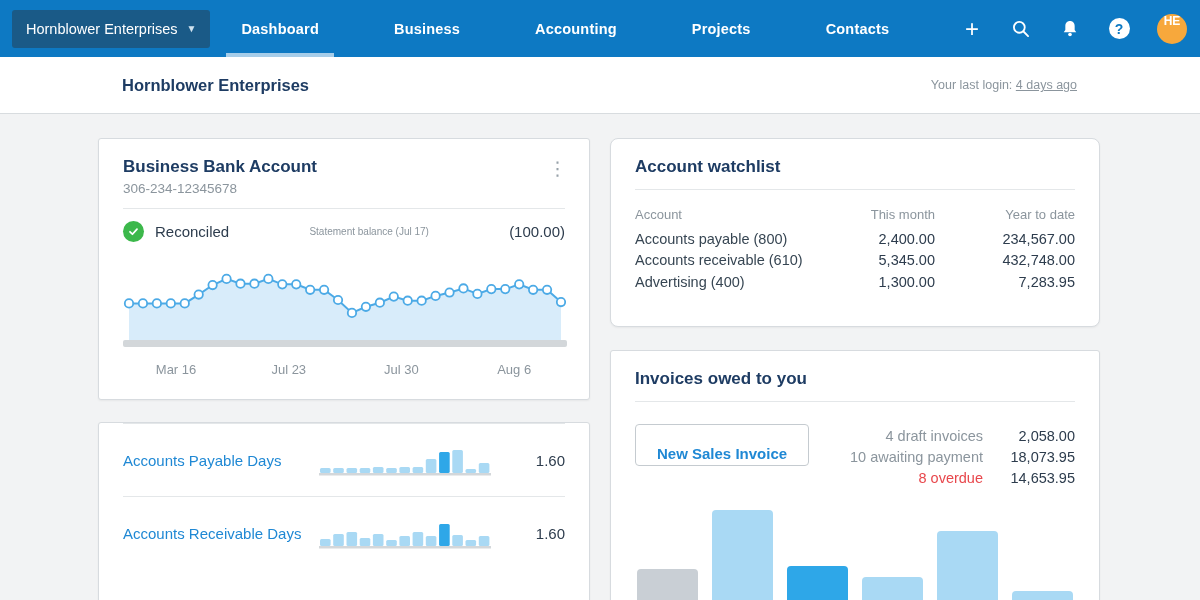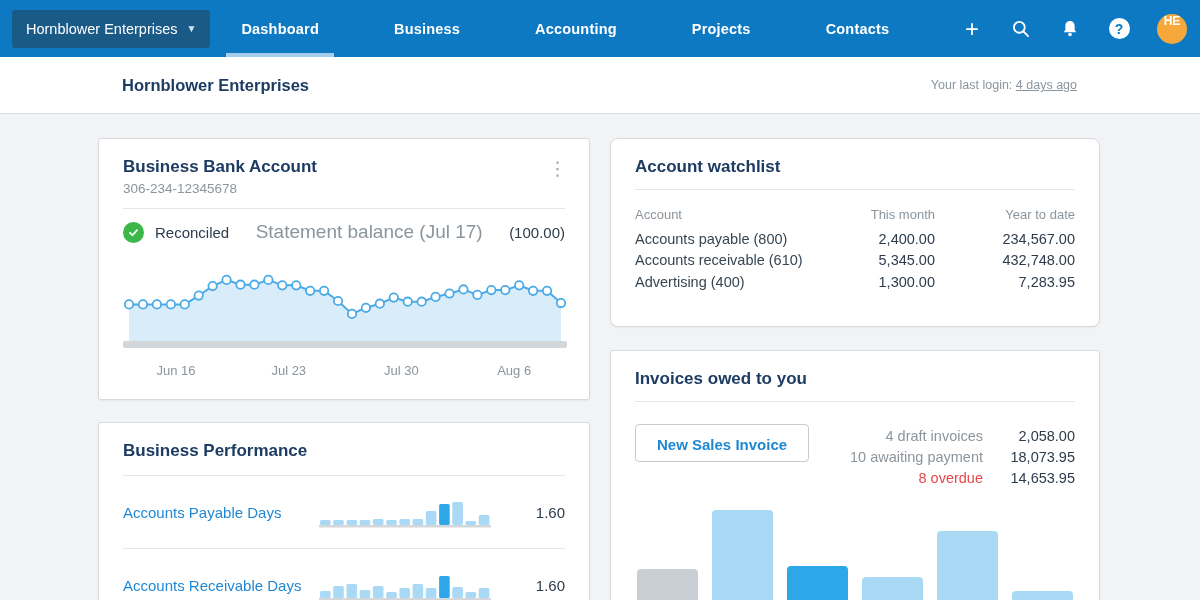--- a/index.html
+++ b/index.html
@@ -35,41 +35,41 @@
   .card-title { color:#1e3c63; font-size:17px; font-weight:bold; }
   .card-sub { color:#8b959d; font-size:13.5px; margin-top:4px; }
   .divider { border-top:1px solid #e4e7e9; margin:0 24px; }
   .kebab { position:absolute; top:20px; right:22px; color:#98a2aa; font-size:19px; line-height:1; cursor:pointer; }
 
   
   .bank-card { height:262px; overflow:hidden; }
   .status-row { display:flex; align-items:center; padding:12px 24px; }
   .check-circle { width:21px; height:21px; border-radius:50%; background:#3cb84b; display:flex; align-items:center; justify-content:center; flex:0 0 21px; }
   .status-label { color:#2d3c4d; font-size:15px; margin-left:11px; }
-  .statement-label { flex:1; text-align:center; color:#8b959d; font-size:19px; padding-left:0; }
+  .statement-label { flex:1; text-align:center; color:#8b959d; font-size:10px; padding-left:0; }
   .statement-value { color:#2d3c4d; font-size:15px; }
   .bank-chart-wrap { padding:2px 24px 0; }
   .x-labels { position:relative; height:26px; margin:6px 24px 0; color:#8b959d; font-size:13px; }
   .x-labels span { position:absolute; top:4px; transform:translateX(-50%); }
 
   
   .watchlist-card { height:189px; overflow:hidden;border-radius:8px; }
   .wl-table { padding:12px 24px 0; }
   .wl-row { display:flex; align-items:center; height:21.5px; font-size:14.5px; }
   .wl-row.head { color:#8b959d; font-size:13px; height:24px; margin-bottom:2px; }
   .wl-name { flex:1; color:#374653; }
   .wl-row.head .wl-name { color:#8b959d; }
   .wl-month { width:120px; text-align:right; color:#2d3c4d; }
   .wl-ytd { width:140px; text-align:right; color:#2d3c4d; }
   .wl-row.head .wl-month, .wl-row.head .wl-ytd { color:#8b959d; }
 
   
   .invoices-card { height:320px; overflow:hidden; }
   .inv-body { display:flex; padding:22px 24px 0; }
-  .btn-outline { background:#fff; border:1px solid #c5cbd0; border-radius:4px; padding:11px 21px; color:#1f88d4; font-size:15px; font-weight:bold; cursor:pointer; height:38px; }
+  .btn-outline { background:#fff; border:1px solid #c5cbd0; border-radius:4px; padding:20px 21px; color:#1f88d4; font-size:15px; font-weight:bold; cursor:pointer; height:38px; }
   .inv-summary { flex:1; display:flex; flex-direction:column; gap:0; padding-top:1px; }
   .inv-sum-row { display:flex; justify-content:flex-end; align-items:center; height:21px; font-size:14.5px; }
   .inv-sum-label { color:#8b959d; text-align:right; }
   .inv-sum-label.red { color:#e8474c; }
   .inv-sum-value { width:92px; text-align:right; color:#2d3c4d; }
   .inv-chart { position:absolute; left:26px; right:26px; top:159px; height:111px; display:flex; align-items:flex-end; gap:14px; }
   .inv-bar { flex:1; border-radius:4px 4px 0 0; }
 
   
   .perf-card { height:330px; overflow:hidden; }
@@ -182,31 +182,28 @@
             <circle cx="354.38709677419354" cy="37.879999999999995" r="4.2" fill="#fff" stroke="#4caae6" stroke-width="1.8"></circle>
             <circle cx="368.3225806451613" cy="33.12" r="4.2" fill="#fff" stroke="#4caae6" stroke-width="1.8"></circle>
             <circle cx="382.258064516129" cy="33.12" r="4.2" fill="#fff" stroke="#4caae6" stroke-width="1.8"></circle>
             <circle cx="396.19354838709677" cy="28.36" r="4.2" fill="#fff" stroke="#4caae6" stroke-width="1.8"></circle>
             <circle cx="410.1290322580645" cy="33.8" r="4.2" fill="#fff" stroke="#4caae6" stroke-width="1.8"></circle>
             <circle cx="424.06451612903226" cy="33.8" r="4.2" fill="#fff" stroke="#4caae6" stroke-width="1.8"></circle>
             <circle cx="438" cy="46.04" r="4.2" fill="#fff" stroke="#4caae6" stroke-width="1.8"></circle>
           </svg>
       </div>
       <div class="x-labels">
-          <span style="left: 12%;">Jun 16</span>
+          <span style="left: 12%;">Mar 16</span>
           <span style="left: 37.5%;">Jul 23</span>
           <span style="left: 63%;">Jul 30</span>
           <span style="left: 88.5%;">Aug 6</span>
         </div>
     </div>
 
     <div class="card perf-card">
-      <div class="card-head" style="padding-bottom:14px;">
-        <div class="card-title">Business Performance</div>
-      </div>
       <div class="divider"></div>
       <div id="perf-rows">
           <div class="perf-row">
             <span class="perf-link">Accounts Payable Days</span>
             <svg width="172" height="32" class="spark">
               <rect x="1.0" y="24" width="10.6" height="5" rx="1.5" fill="#a9d9f4"></rect>
               <rect x="14.2" y="24" width="10.6" height="5" rx="1.5" fill="#a9d9f4"></rect>
               <rect x="27.5" y="24" width="10.6" height="5" rx="1.5" fill="#a9d9f4"></rect>
               <rect x="40.7" y="24" width="10.6" height="5" rx="1.5" fill="#a9d9f4"></rect>
               <rect x="53.9" y="23" width="10.6" height="6" rx="1.5" fill="#a9d9f4"></rect>

